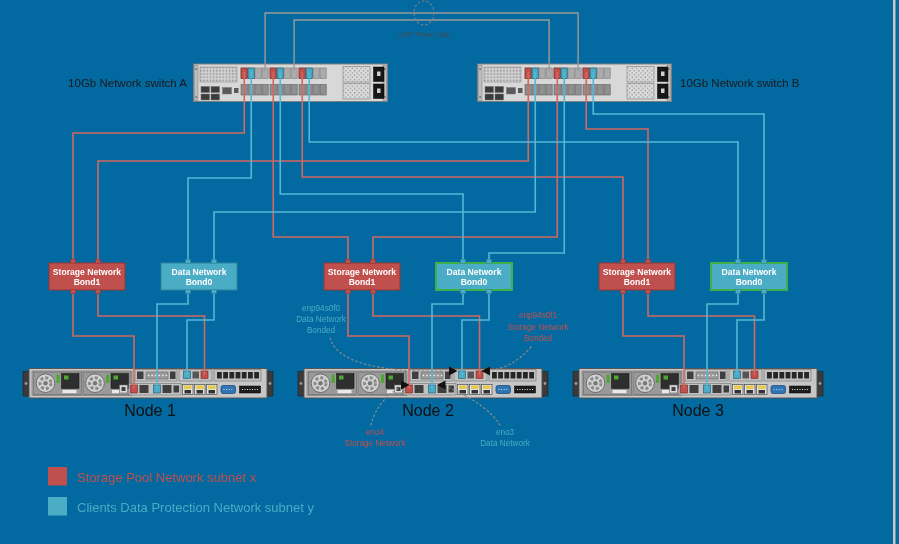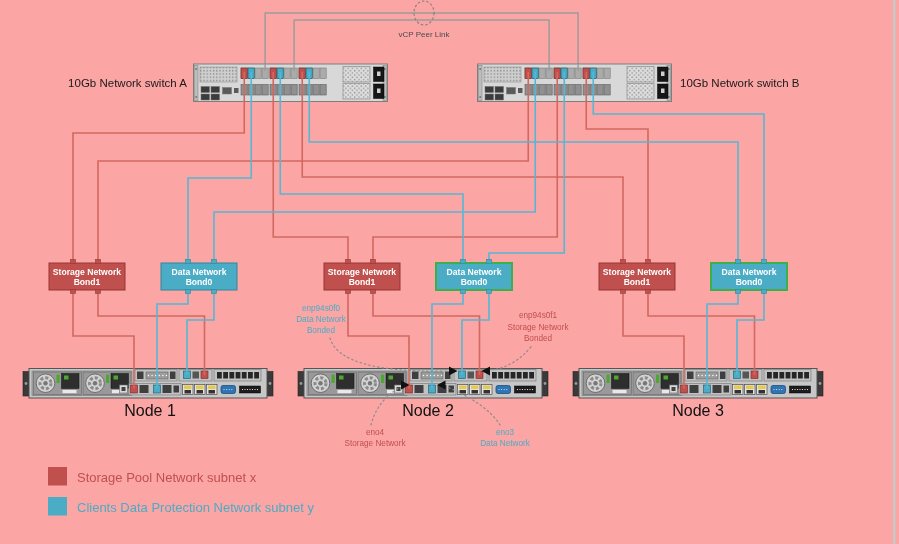--- a/index.html
+++ b/index.html
@@ -1,16 +1,16 @@
 <!DOCTYPE html>
 <html style="--storage-red: #C0504D; --storage-red-dark: #953735; --data-teal: #4BACC6; --data-teal-dark: #31859C; --wire-red: #D2685F; --wire-teal: #55B7D5; --bond-green: #3FB049;"><head>
 <meta charset="utf-8">
 <style>
   html,body{margin:0;padding:0;background:#fff;}
-  #canvas{position:relative;width:899px;height:544px;background:#fca5a5;overflow:hidden;
+  #canvas{position:relative;width:899px;height:544px;background:#0369a1;overflow:hidden;
           font-family:"Liberation Sans",sans-serif;}
   svg{display:block}
   text{font-family:"Liberation Sans",sans-serif;}
 
   
   .wire-red{fill:none;stroke:var(--wire-red);stroke-width:1.6}
   .wire-teal{fill:none;stroke:var(--wire-teal);stroke-width:1.6}
   .peer-line{fill:none;stroke:#9b9b9b;stroke-width:1.4}
   .leader{fill:none;stroke:#8c8c8c;stroke-width:1.2;stroke-dasharray:1.5 3;stroke-linecap:round}
 

